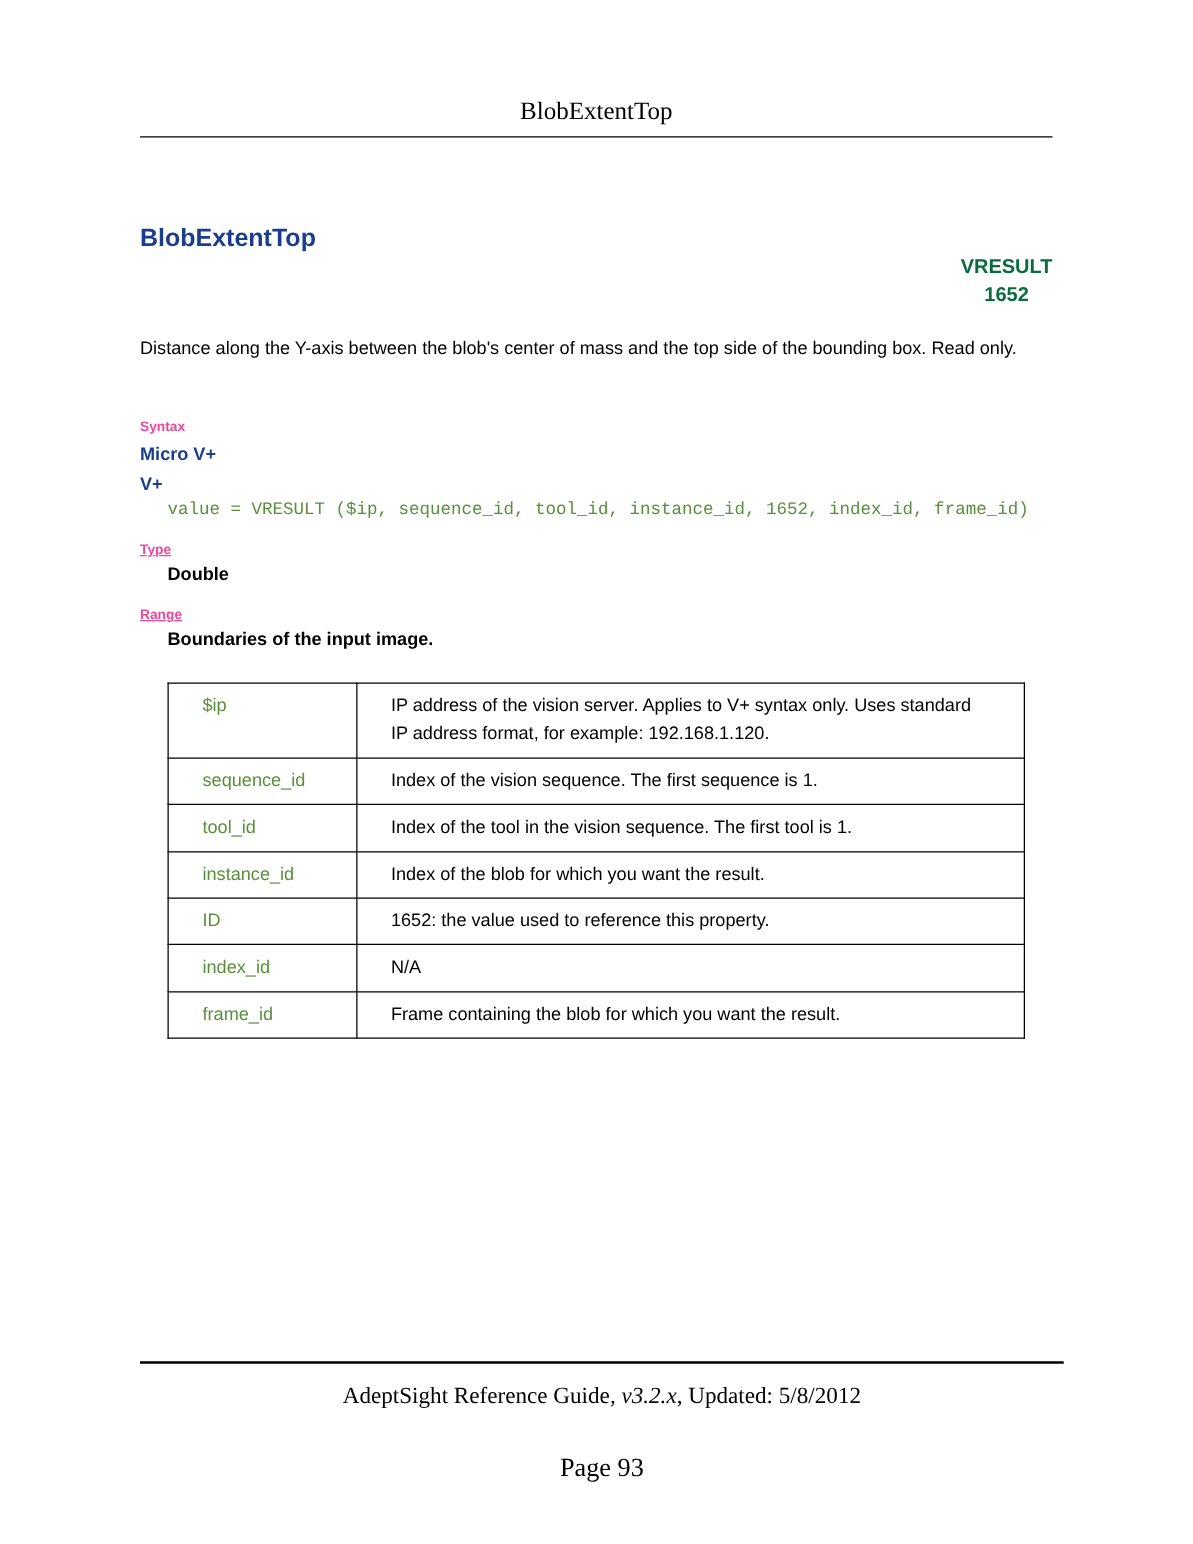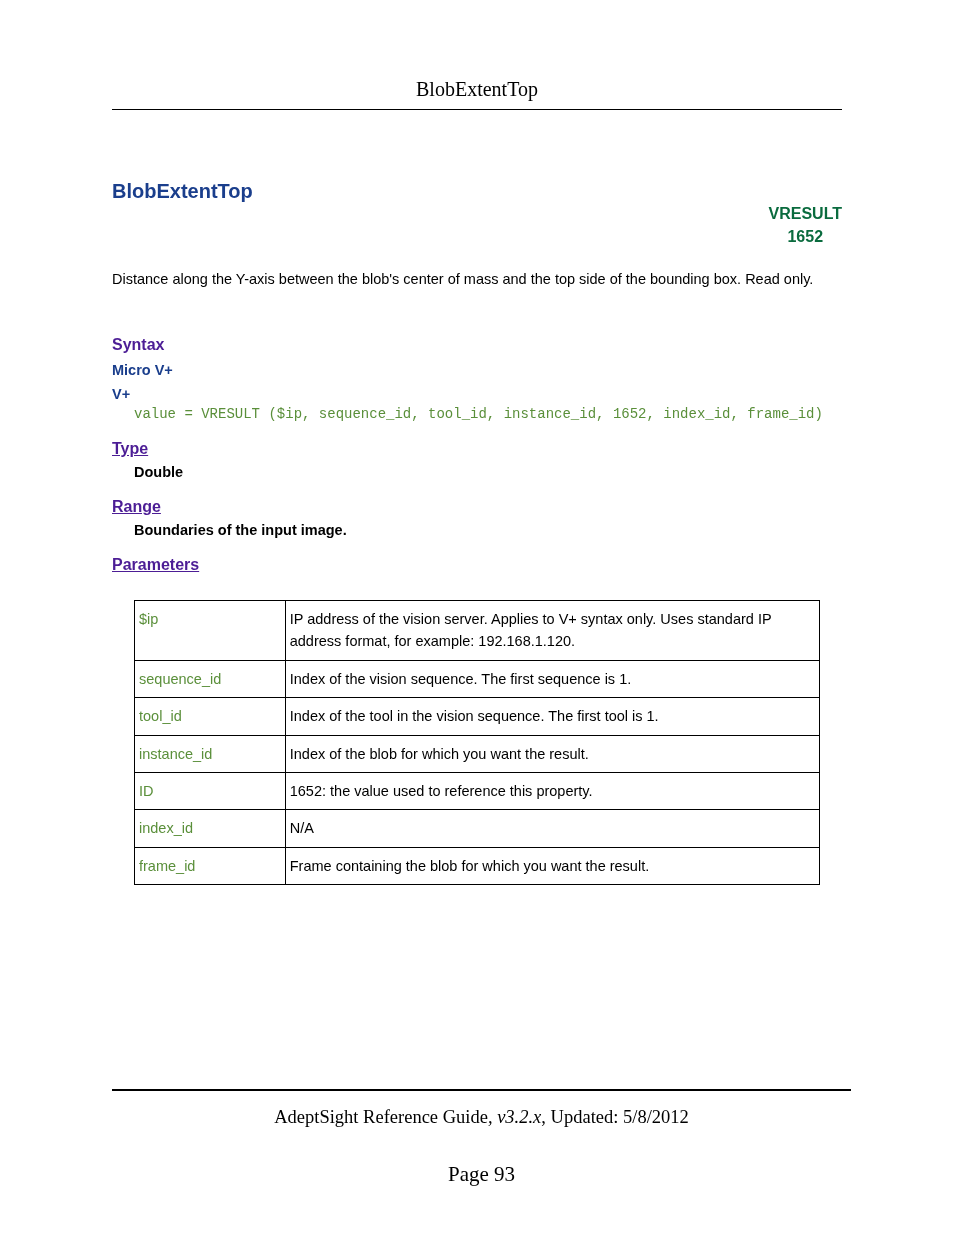--- a/index.html
+++ b/index.html
@@ -48,22 +48,22 @@
     font-size: 16px;
     line-height: 1.45;
   }
   .description {
     line-height: 1.7;
     margin-bottom: 44px;
     margin-top: 64px;
   }
   .subhead {
     font-weight: bold;
-    color: #4c1d95;
-    font-size: 16px;
+    color: #ec4899;
+    font-size: 11px;
     margin: 18px 0 6px 0;
   }
   .subhead.gap-above {
     text-decoration: underline;
   }
   .sublabel {
     font-weight: bold;
     color: #1a3e8c;
     font-size: 14.5px;
     margin-top: 8px;
@@ -84,21 +84,21 @@
   }
   table.params {
     border-collapse: collapse;
     width: 94%;
     margin-left: 22px;
     margin-top: 26px;
     font-size: 14.5px;
   }
   table.params td {
     border: 1px solid #000;
-    padding: 7px 4px;
+    padding: 7px 27px;
     vertical-align: top;
     line-height: 1.55;
   }
   table.params td.param-name {
     color: #5a8f3a;
     width: 22%;
   }
   .footer {
     position: absolute;
     bottom: 48px;
@@ -143,21 +143,20 @@
   <div class="sublabel">Micro V+</div>
   <div class="sublabel">V+</div>
   <div class="code">value = VRESULT ($ip, sequence_id, tool_id, instance_id, 1652, index_id, frame_id)</div>
 
   <div class="subhead gap-above">Type</div>
   <div class="body-text">Double</div>
 
   <div class="subhead gap-above">Range</div>
   <div class="body-text">Boundaries of the input image.</div>
 
-  <div class="subhead gap-above">Parameters</div>
 
   <table class="params">
     <tbody>
         <tr>
       <td class="param-name">$ip</td>
       <td>IP address of the vision server. Applies to V+ syntax only. Uses standard IP address format, for example: 192.168.1.120.</td>
     </tr>
     <tr>
       <td class="param-name">sequence_id</td>
       <td>Index of the vision sequence. The first sequence is 1.</td>

